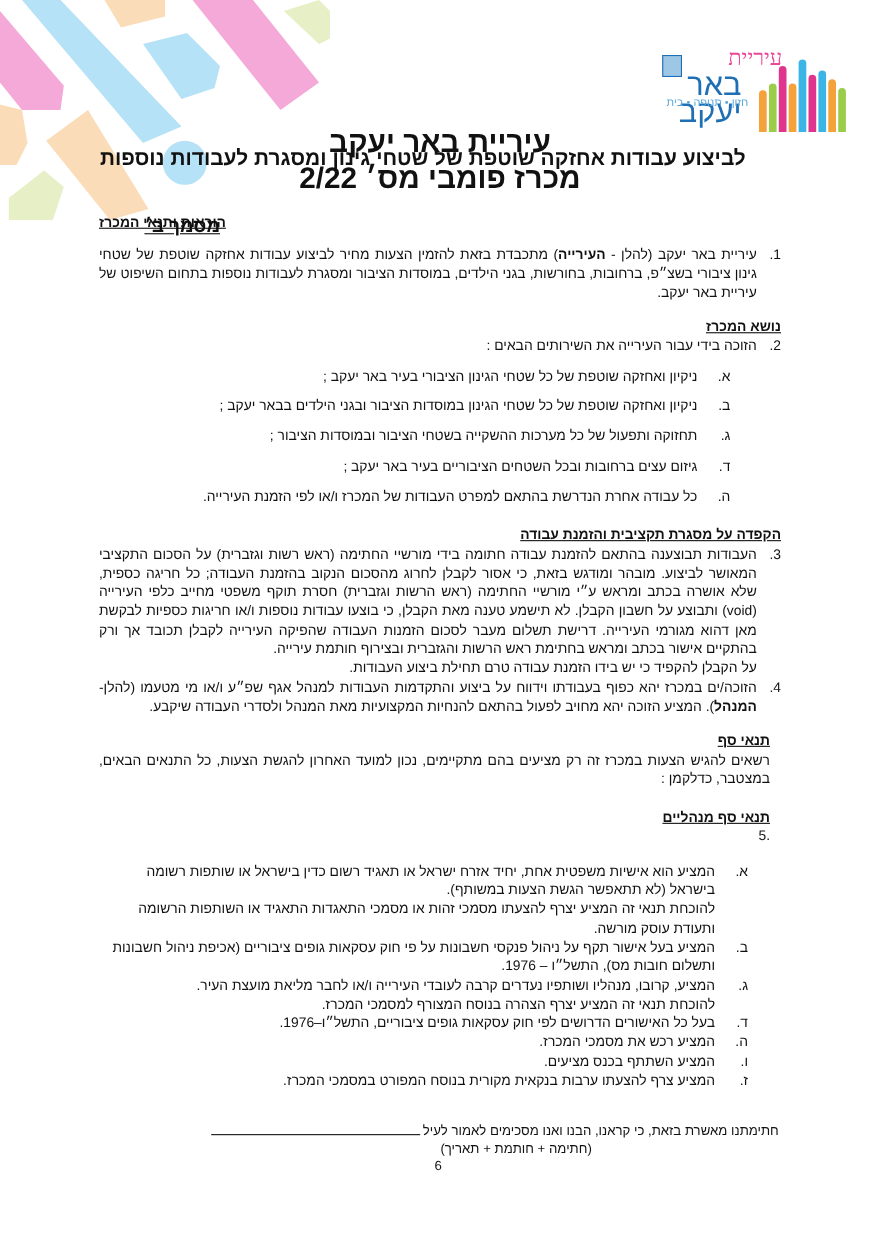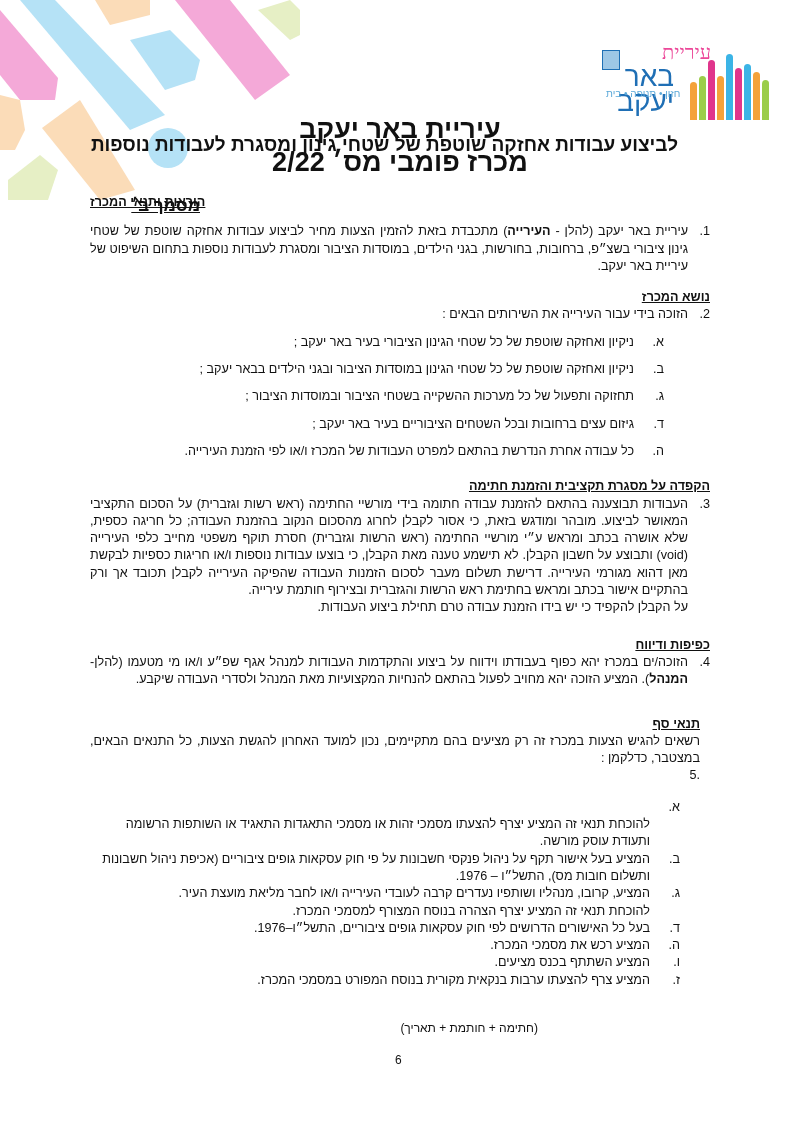--- a/index.html
+++ b/index.html
@@ -115,43 +115,43 @@
     <div class="sub" style="margin-top:10px">
         <span class="letter">ד.</span>
         <span class="stext">גיזום עצים ברחובות ובכל השטחים הציבוריים בעיר באר יעקב ;</span>
       </div>
     <div class="sub" style="margin-top:10px">
         <span class="letter">ה.</span>
         <span class="stext">כל עבודה אחרת הנדרשת בהתאם למפרט העבודות של המכרז ו/או לפי הזמנת העירייה.</span>
       </div>
   </div>
 
-  <div class="sec-head" style="margin-top:18px">הקפדה על מסגרת תקציבית והזמנת חתימה</div>
+  <div class="sec-head" style="margin-top:18px">הקפדה על מסגרת תקציבית והזמנת עבודה</div>
   <div class="para">
     <span class="num">3.</span>
     <span class="ptext">
       <span>העבודות תבוצענה בהתאם להזמנת עבודה חתומה בידי מורשיי החתימה (ראש רשות וגזברית) על הסכום התקציבי המאושר לביצוע. מובהר ומודגש בזאת, כי אסור לקבלן לחרוג מהסכום הנקוב בהזמנת העבודה; כל חריגה כספית, שלא אושרה בכתב ומראש ע״י מורשיי החתימה (ראש הרשות וגזברית) חסרת תוקף משפטי מחייב כלפי העירייה (void) ותבוצע על חשבון הקבלן. לא תישמע טענה מאת הקבלן, כי בוצעו עבודות נוספות ו/או חריגות כספיות לבקשת מאן דהוא מגורמי העירייה. דרישת תשלום מעבר לסכום הזמנות העבודה שהפיקה העירייה לקבלן תכובד אך ורק בהתקיים אישור בכתב ומראש בחתימת ראש הרשות והגזברית ובצירוף חותמת עירייה.</span><br>
       <span>על הקבלן להקפיד כי יש בידו הזמנת עבודה טרם תחילת ביצוע העבודות.</span>
     </span>
   </div>
 
-  <div class="sec-head" style="margin-top:20px">כפיפות ודיווח</div>
   <div class="para">
     <span class="num">4.</span>
     <span class="ptext"><span>הזוכה/ים במכרז יהא כפוף בעבודתו וידווח על ביצוע והתקדמות העבודות למנהל אגף שפ״ע ו/או מי מטעמו (להלן- </span><b>המנהל</b><span>). המציע הזוכה יהא מחויב לפעול בהתאם להנחיות המקצועיות מאת המנהל ולסדרי העבודה שיקבע.</span></span>
   </div>
 
-  <div class="sec-head" style="margin-top:27px;margin-right:10px">תנאי סף</div>
+  <div class="sec-head" style="margin-top:14px;margin-right:10px">תנאי סף</div>
   <div class="ptext" style="margin-right:10px">רשאים להגיש הצעות במכרז זה רק מציעים בהם מתקיימים, נכון למועד האחרון להגשת הצעות, כל התנאים הבאים, במצטבר, כדלקמן :</div>
 
+  <div class="sec-head" style="margin-top:18px;margin-right:10px">תנאי סף מנהליים</div>
   <div style="margin-right:10px">.5</div>
   <div class="sublist" style="padding-right:30px;margin-top:14px">
     <div class="sub">
         <span class="letter">א.</span>
-        <span class="stext"><br><span>להוכחת תנאי זה המציע יצרף להצעתו מסמכי זהות או מסמכי התאגדות התאגיד או השותפות הרשומה ותעודת עוסק מורשה.</span></span>
+        <span class="stext"><span>המציע הוא אישיות משפטית אחת, יחיד אזרח ישראל או תאגיד רשום כדין בישראל או שותפות רשומה בישראל (לא תתאפשר הגשת הצעות במשותף).</span><br><span>להוכחת תנאי זה המציע יצרף להצעתו מסמכי זהות או מסמכי התאגדות התאגיד או השותפות הרשומה ותעודת עוסק מורשה.</span></span>
       </div>
     <div class="sub">
         <span class="letter">ב.</span>
         <span class="stext">המציע בעל אישור תקף על ניהול פנקסי חשבונות על פי חוק עסקאות גופים ציבוריים (אכיפת ניהול חשבונות ותשלום חובות מס), התשל״ו – 1976.</span>
       </div>
     <div class="sub">
         <span class="letter">ג.</span>
         <span class="stext"><span>המציע, קרובו, מנהליו ושותפיו נעדרים קרבה לעובדי העירייה ו/או לחבר מליאת מועצת העיר.</span><br><span>להוכחת תנאי זה המציע יצרף הצהרה בנוסח המצורף למסמכי המכרז.</span></span>
       </div>
     <div class="sub">
@@ -167,15 +167,16 @@
         <span class="stext">המציע השתתף בכנס מציעים.</span>
       </div>
     <div class="sub">
         <span class="letter">ז.</span>
         <span class="stext">המציע צרף להצעתו ערבות בנקאית מקורית בנוסח המפורט במסמכי המכרז.</span>
       </div>
   </div>
 </div>
 
 <div class="sig">
+  <div><span>חתימתנו מאשרת בזאת, כי קראנו, הבנו ואנו מסכימים לאמור לעיל</span><span class="line"></span></div>
   <div style="padding-right:170px">(חתימה + חותמת + תאריך)</div>
 </div>
 <div class="page-num">6</div>
 
 </body></html>

